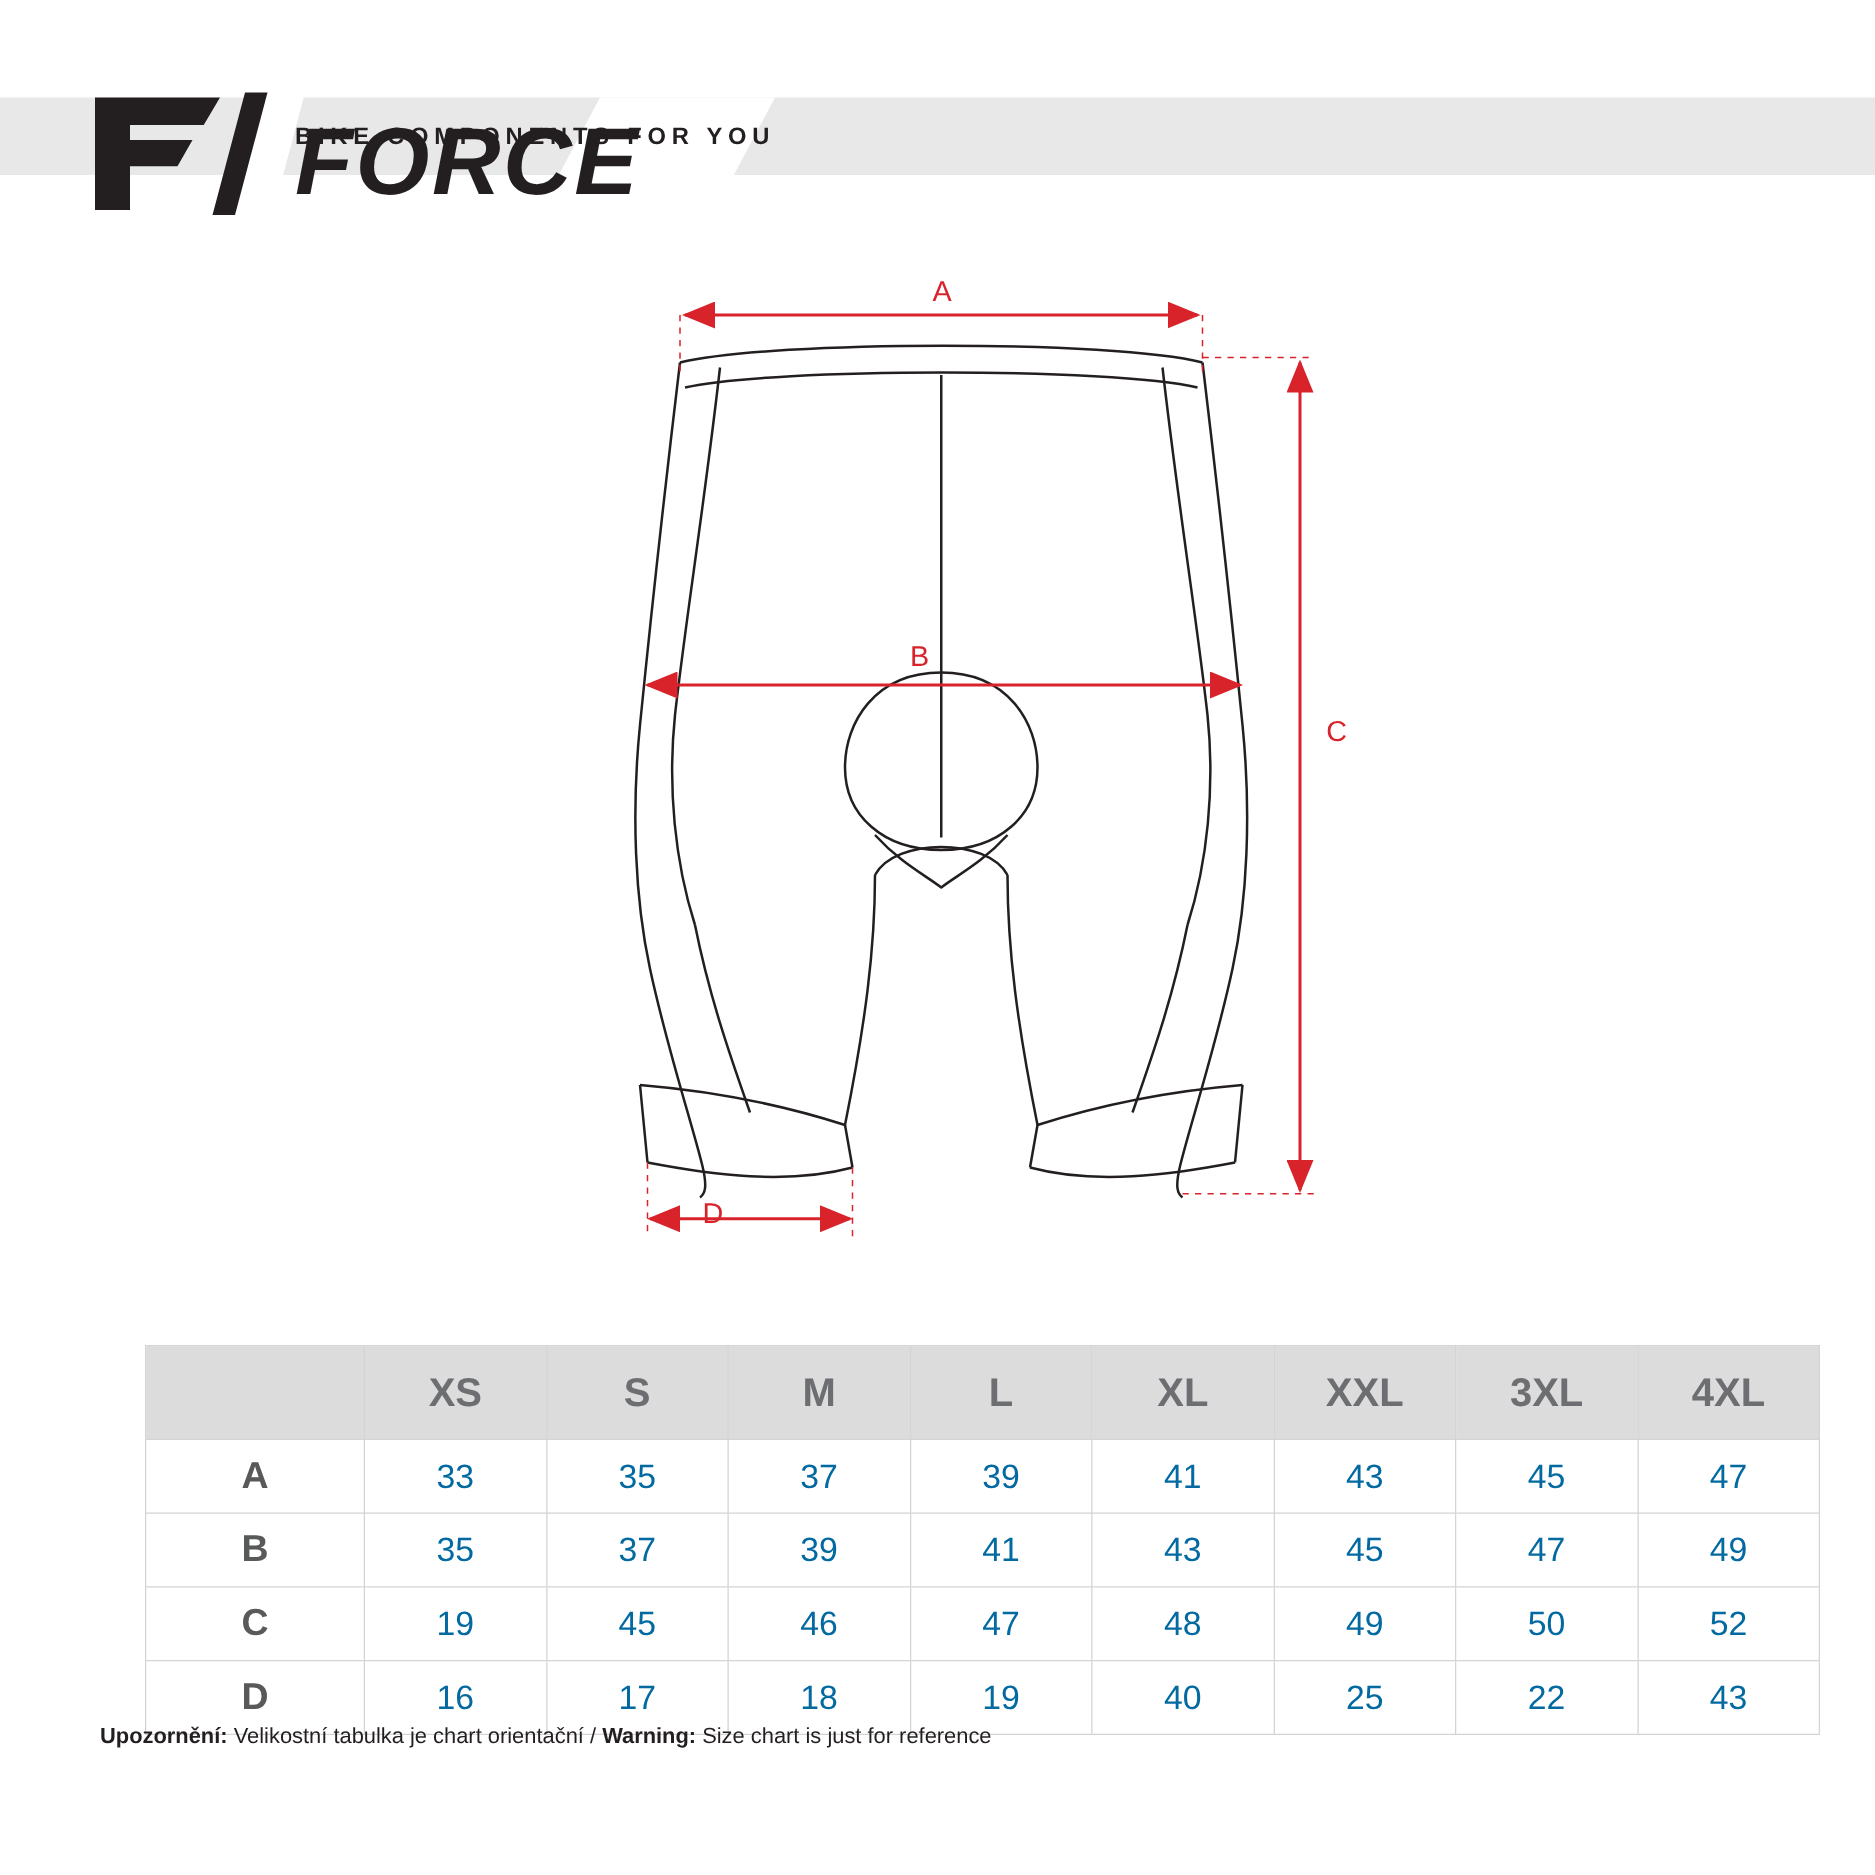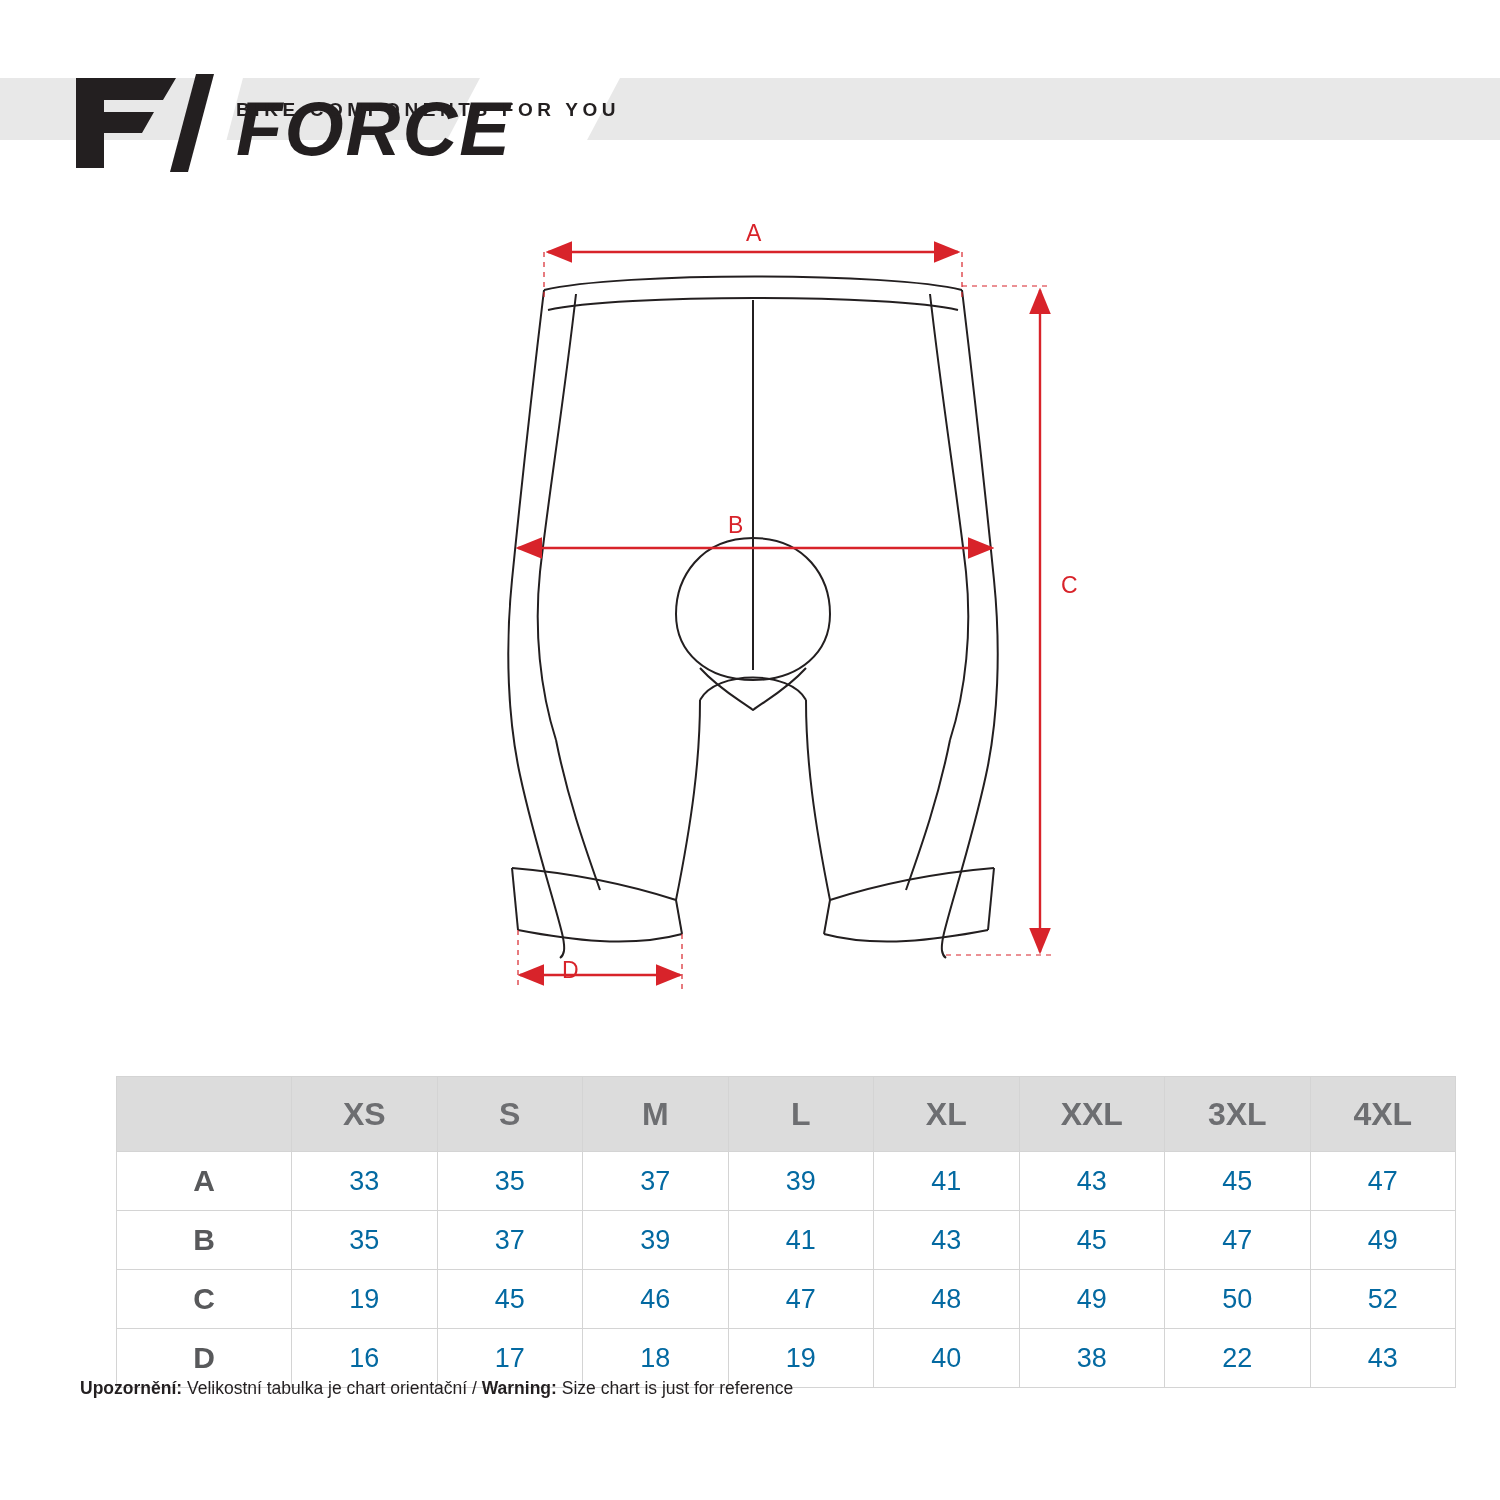--- a/index.html
+++ b/index.html
@@ -338,21 +338,21 @@
           <td>50</td>
           <td>52</td>
         </tr>
         <tr>
           <td class="row-head">D</td>
           <td>16</td>
           <td>17</td>
           <td>18</td>
           <td>19</td>
           <td>40</td>
-          <td>38</td>
+          <td>25</td>
           <td>22</td>
           <td>43</td>
         </tr>
       </tbody>
   </table>
 </div>
 
 <div class="footnote">
   <b>Upozornění:</b><span> Velikostní tabulka je chart orientační / </span><b>Warning:</b><span> Size chart is just for reference</span>
 </div>

